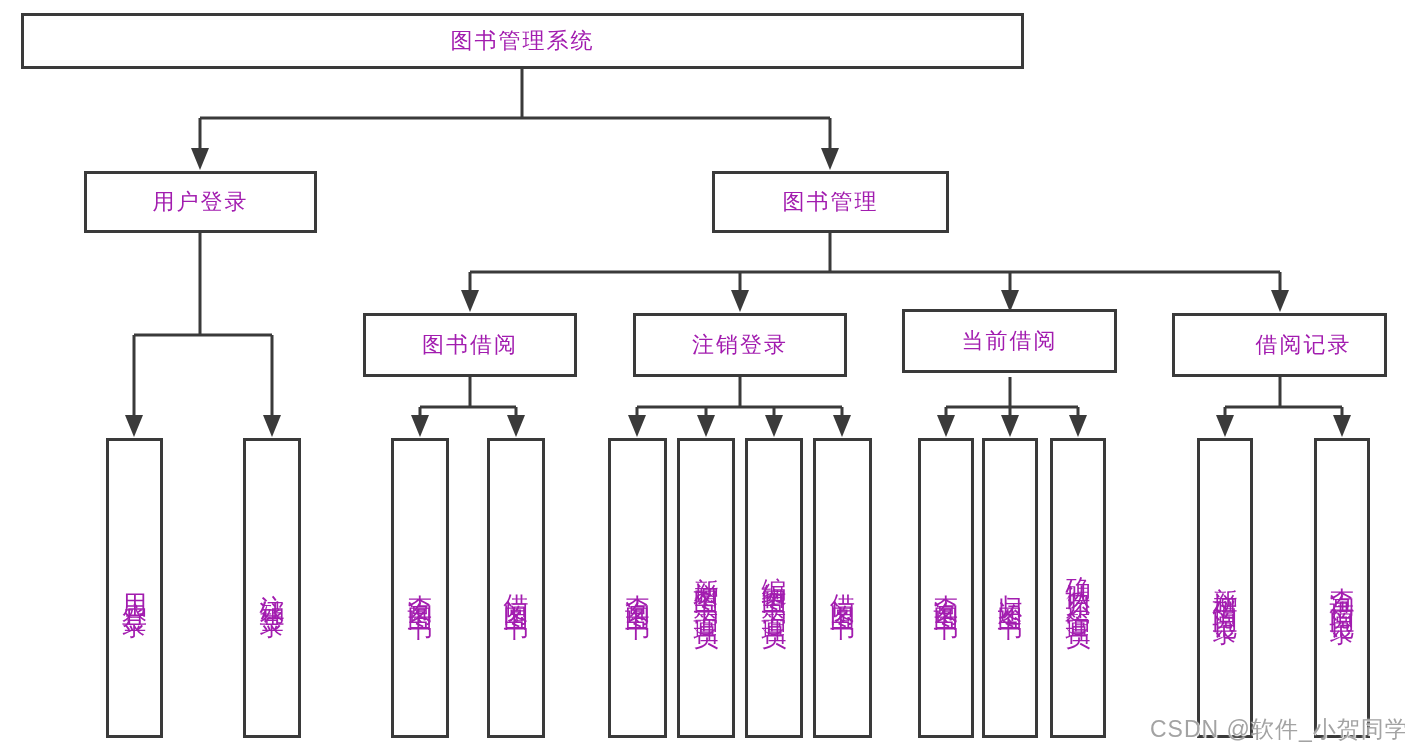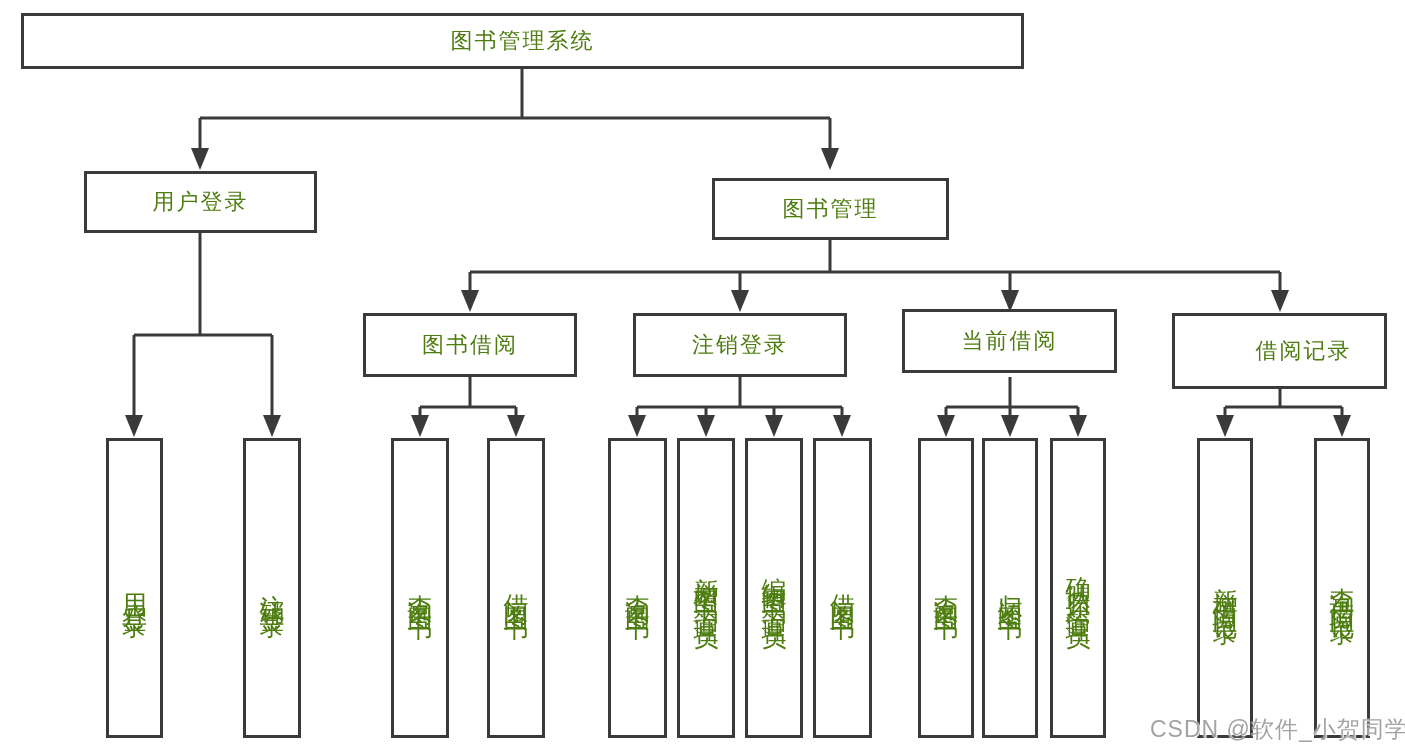--- a/index.html
+++ b/index.html
@@ -15,43 +15,43 @@
     position: absolute;
     left: 0; top: 0;
     width: 1405px; height: 747px;
     z-index: 1;
   }
   .node {
     position: absolute;
     box-sizing: border-box;
     background: #ffffff;
     border: 3px solid #3a3a3a;
-    color: #4d7c0f;
+    color: #a21caf;
     display: flex;
     align-items: center;
     justify-content: center;
     z-index: 2;
     text-align: center;
   }
   .hnode { font-size: 22px; letter-spacing: 2px; white-space: nowrap; }
   .vnode .vtext {
     writing-mode: vertical-rl;
     text-orientation: mixed;
     font-size: 25px;
     letter-spacing: 7px;
     line-height: 1;
   }
   
   #box-root { left: 21px;   top: 13px;  width: 1003px; height: 56px; }
   #box-user-login      { left: 84px;  top: 171px; width: 233px; height: 62px; }
-  #box-book-management { left: 712px; top: 178px; width: 237px; height: 62px; }
+  #box-book-management { left: 712px; top: 171px; width: 237px; height: 62px; }
   #box-new-book-recommend { left: 363px;  top: 313px; width: 214px; height: 64px; }
   #box-book-borrowing     { left: 633px;  top: 313px; width: 214px; height: 64px; }
   #box-current-borrowing  { left: 902px;  top: 309px; width: 215px; height: 64px; }
-  #box-borrowing-records  { left: 1172px; top: 313px; width: 215px; height: 76px; padding-left: 48px; }
+  #box-borrowing-records  { left: 1172px; top: 313px; width: 215px; height: 64px; padding-left: 48px; }
   .leaf { top: 438px; height: 300px; }
   #leaf-user-login        { left: 106px;  width: 57px; }
   #leaf-logout            { left: 243px;  width: 58px; }
   #leaf-rec-query         { left: 391px;  width: 58px; }
   #leaf-rec-borrow        { left: 487px;  width: 58px; }
   #leaf-bb-query          { left: 608px;  width: 59px; }
   #leaf-bb-add            { left: 677px;  width: 58px; }
   #leaf-bb-edit           { left: 745px;  width: 58px; }
   #leaf-bb-borrow         { left: 813px;  width: 59px; }
   #leaf-cb-query          { left: 918px;  width: 56px; }

